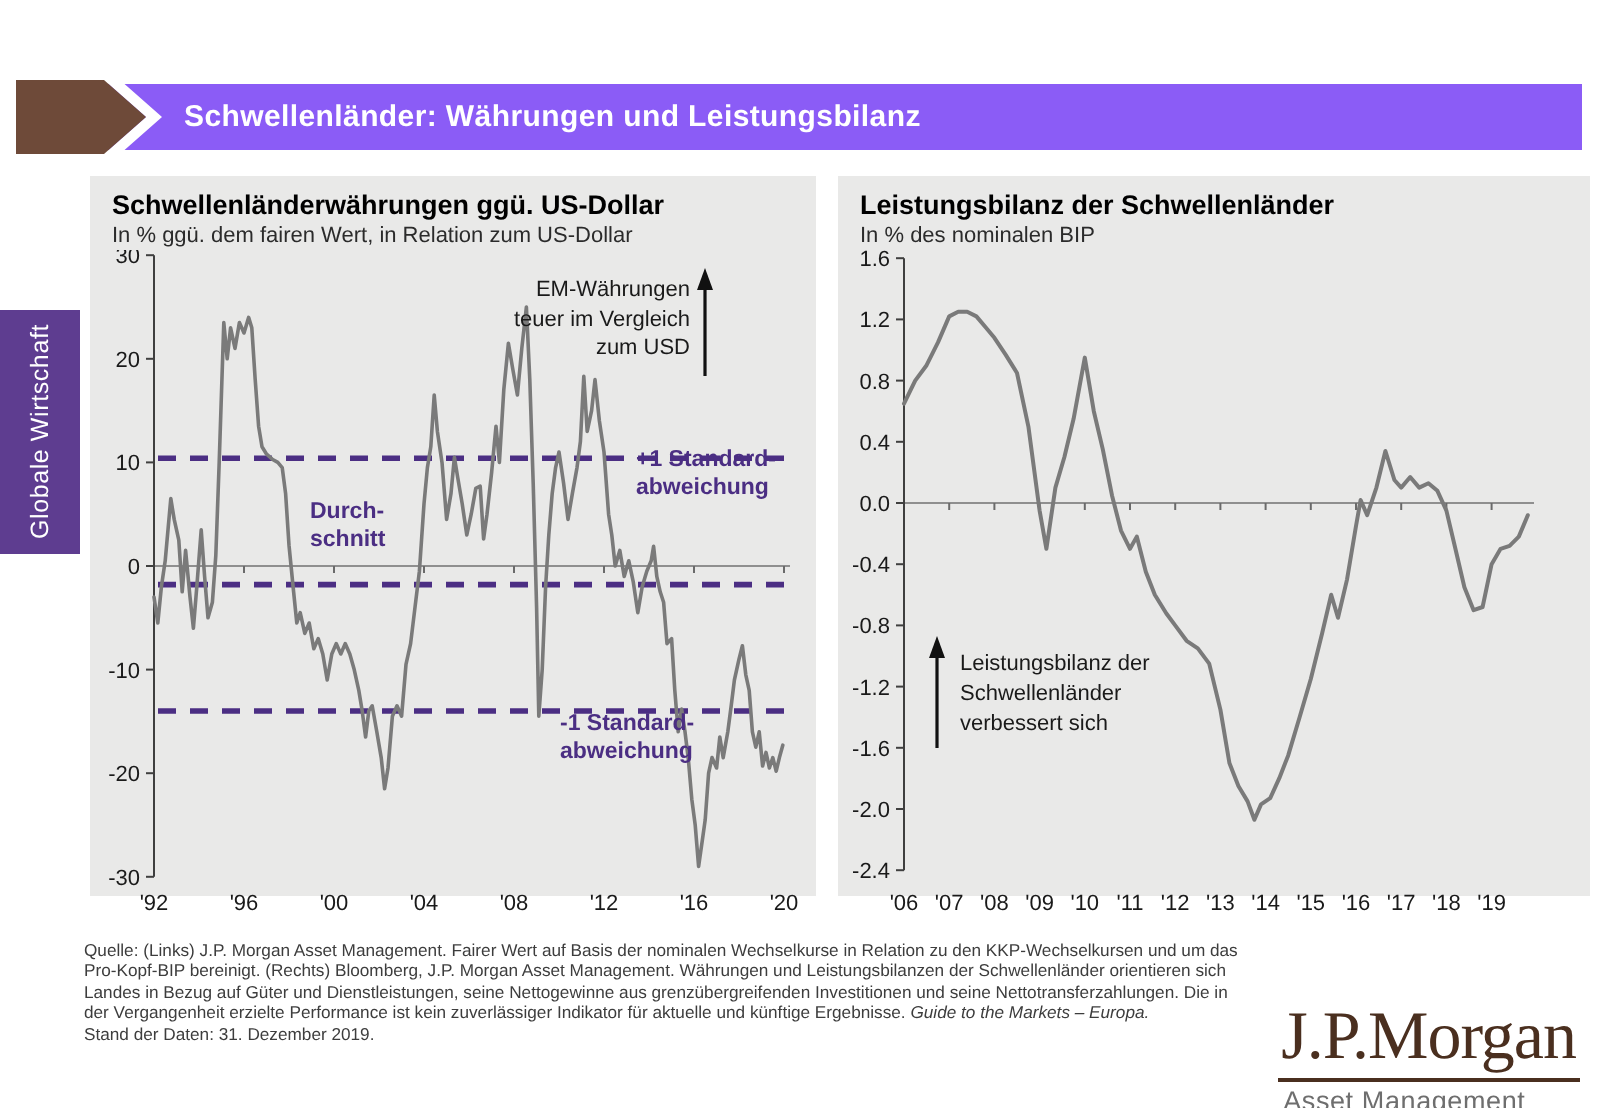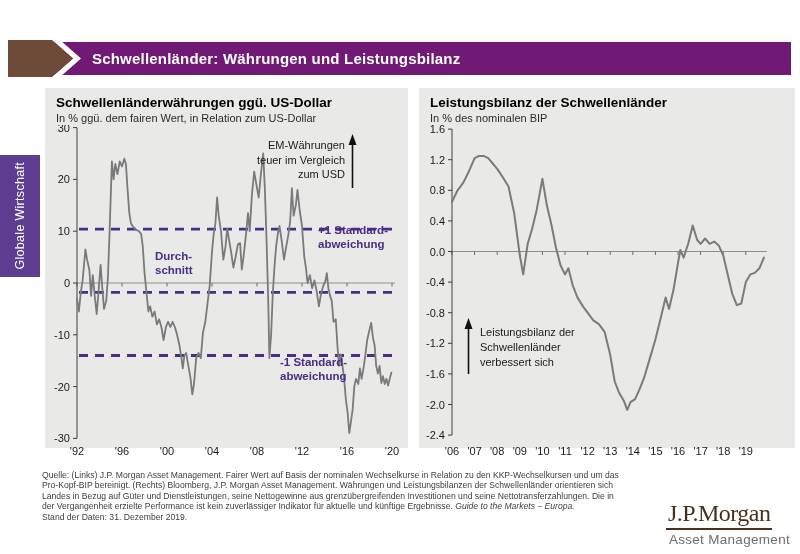--- a/index.html
+++ b/index.html
@@ -1,20 +1,20 @@
 <!DOCTYPE html>
 <html><head>
 <meta charset="utf-8">
 <style>
   html,body{margin:0;padding:0;background:#ffffff;}
   .slide{position:relative;width:800px;height:554px;background:#ffffff;overflow:hidden;
          font-family:"Liberation Sans",sans-serif;color:#1a1a1a;}
 
   
-  .header-bar{position:absolute;left:35px;top:42px;width:756px;height:33px;background:#701a75;
+  .header-bar{position:absolute;left:35px;top:42px;width:756px;height:33px;background:#8b5cf6;
               display:flex;align-items:center;z-index:1;}
   .header-title{margin-left:57px;color:#ffffff;font-size:15px;font-weight:600;letter-spacing:.2px;}
   .header-right{margin-left:auto;display:flex;align-items:center;padding-right:9px;color:#ffffff;}
   .gtm-label{font-size:11.5px;font-weight:400;}
   .header-divider{width:1.5px;height:22px;background:#ffffff;opacity:.9;margin:0 10px;}
   .page-number{font-size:21px;font-weight:500;}
   .chevron{position:absolute;left:8px;top:40px;z-index:2;}
 
   
   .side-tab{position:absolute;left:0;top:155px;width:40px;height:122px;background:#5E3D90;
@@ -42,21 +42,21 @@
   .minus-sd{left:235px;top:267px;}
   .cab-arrow{position:absolute;left:44px;top:230px;}
   .cab-note{left:61px;top:237px;text-align:left;line-height:1.35;}
 
   
   .footer{position:absolute;left:42px;top:470px;width:628px;font-size:8.6px;line-height:1.22;color:#3d3d3d;}
   .footer .it{font-style:italic;}
 
   
   .logo{position:absolute;right:10px;top:500px;}
-  .logo-mark{display:inline-block;font-family:"Liberation Serif",serif;font-size:24px;color:#4A2F1F;
+  .logo-mark{display:inline-block;font-family:"Liberation Serif",serif;font-size:34px;color:#4A2F1F;
              letter-spacing:-.5px;border-bottom:2px solid #4A2F1F;padding:0 2px 1px 2px;}
   .logo-sub{font-size:13.5px;color:#6e6e6e;letter-spacing:.3px;margin-top:2px;padding-left:3px;}
 </style>
 </head>
 <body>
 
 <div class="slide">
 
   <div class="header-bar">
     <div class="header-title">Schwellenländer: Währungen und Leistungsbilanz</div>

